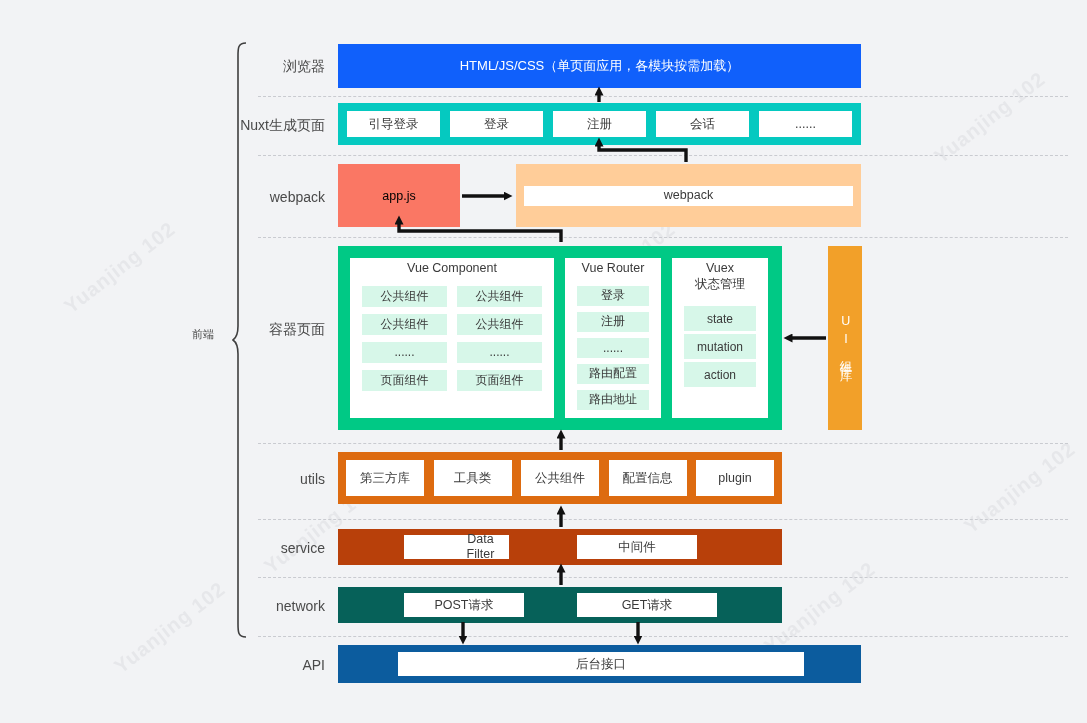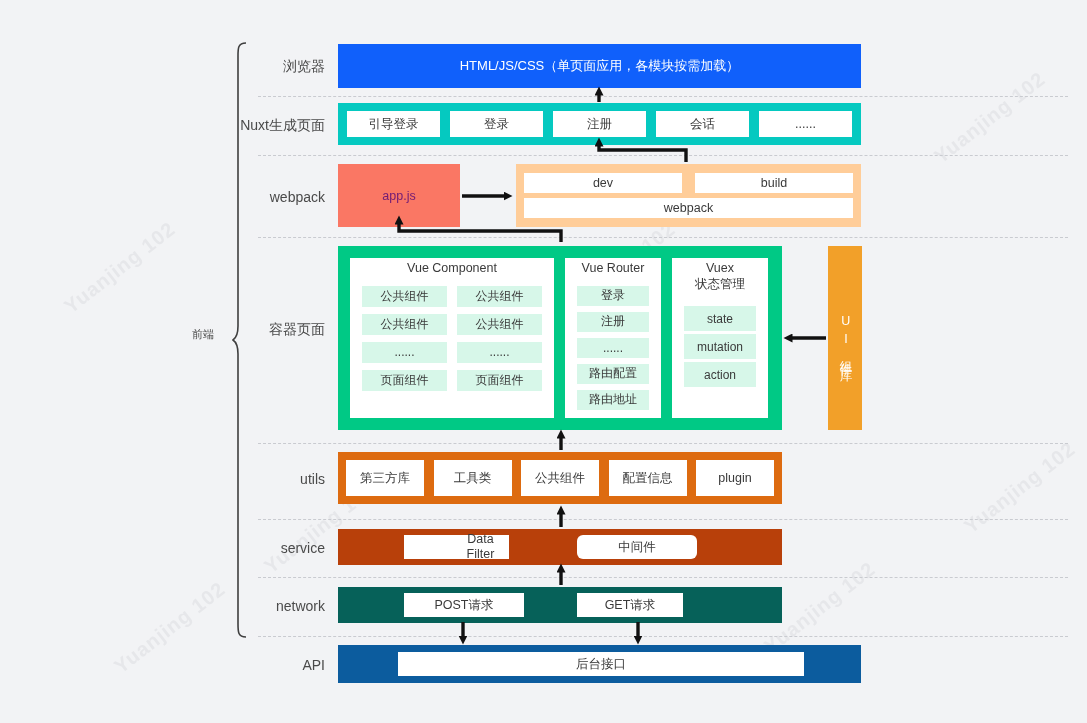--- a/index.html
+++ b/index.html
@@ -59,21 +59,21 @@
   #browser-band .txt { width: 100%; text-align: center; color: #fff; font-size: 13px; }
 
   
   #nuxt-band { left: 338px; top: 103px; width: 523px; height: 42px; background: #05c9c0;
                justify-content: space-between; padding: 0 9px; }
   #nuxt-band .pill { height: 26px; width: 93px; }
 
   
   #appjs-box { left: 338px; top: 164px; width: 122px; height: 63px; background: #fa7764;
                justify-content: center; }
-  #appjs-box .txt { color: #701a75; font-size: 12.5px; }
+  #appjs-box .txt { color: #000000; font-size: 12.5px; }
   #webpack-panel { left: 516px; top: 164px; width: 345px; height: 63px; background: #ffcd99;
                    flex-direction: column; justify-content: center; gap: 5px; padding: 0 8px; }
   #webpack-panel .wrow { display: flex; width: 100%; gap: 0; }
   #webpack-panel .pill { height: 20px; }
 
   
   #container-band { left: 338px; top: 246px; width: 444px; height: 184px; background: #00c985;
                     padding: 12px; gap: 11px; align-items: stretch; }
   .subcard { background: #fff; padding: 3px 12px; display: flex; flex-direction: column; }
   .subcard .title { text-align: center; font-size: 12.5px; color: #3a3a3a;
@@ -166,25 +166,20 @@
     <div class="pill">注册</div>
     <div class="pill">会话</div>
     <div class="pill">......</div>
   </div>
 
   <div class="band" id="appjs-box">
     <div class="txt">app.js</div>
   </div>
   <div class="band" id="webpack-panel">
     <div class="wrow">
-      <div class="pill" style="width:158px;">dev</div>
-      <div style="width:13px;"></div>
-      <div class="pill" style="width:158px;">build</div>
-    </div>
-    <div class="wrow">
       <div class="pill" style="width:329px;">webpack</div>
     </div>
   </div>
 
   <div class="band" id="container-band">
 
     <div class="subcard" id="vue-component">
       <div class="title">Vue Component</div>
       <div id="vc-grid">
         <div class="chip">公共组件</div>
@@ -229,26 +224,26 @@
   <div class="band" id="utils-band">
     <div class="pill">第三方库</div>
     <div class="pill">工具类</div>
     <div class="pill">公共组件</div>
     <div class="pill">配置信息</div>
     <div class="pill">plugin</div>
   </div>
 
   <div class="band" id="service-band">
     <div class="pill" style="left:66px; width:105px;padding-left:48px;">Data Filter</div>
-    <div class="pill" style="left:239px; width:120px;border-radius:6px;">中间件</div>
+    <div class="pill" style="left:239px; width:120px;">中间件</div>
   </div>
 
   <div class="band" id="network-band">
     <div class="pill" style="left:66px; width:120px;">POST请求</div>
-    <div class="pill" style="left:239px; width:106px;">GET请求</div>
+    <div class="pill" style="left:239px; width:140px;">GET请求</div>
   </div>
 
   <div class="band" id="api-band">
     <div class="pill">后台接口</div>
   </div>
 
   <svg class="arrows">
     <defs>
       <marker id="ah" markerWidth="10" markerHeight="9" refX="2.5" refY="4.5" orient="auto" markerUnits="userSpaceOnUse">
         <path d="M0,0 L9,4.5 L0,9 Z" fill="#111"></path>

